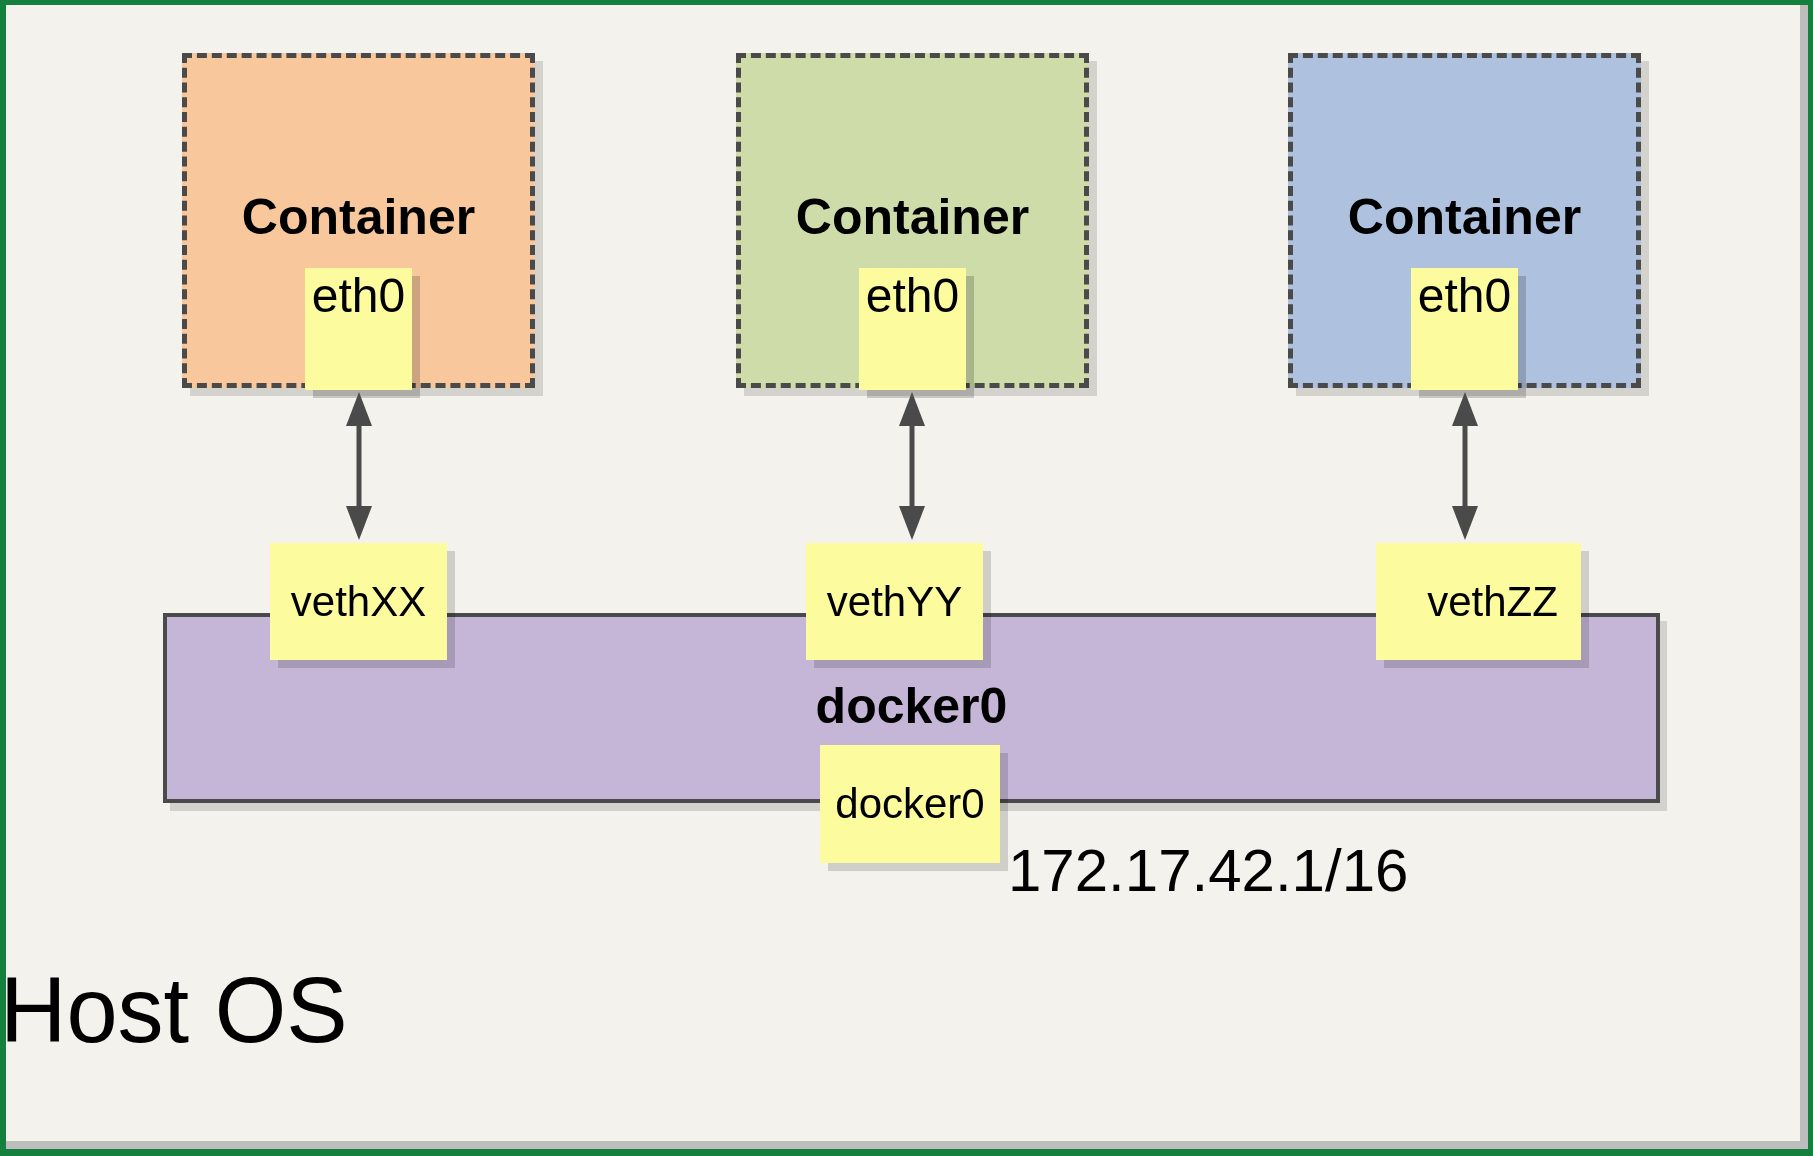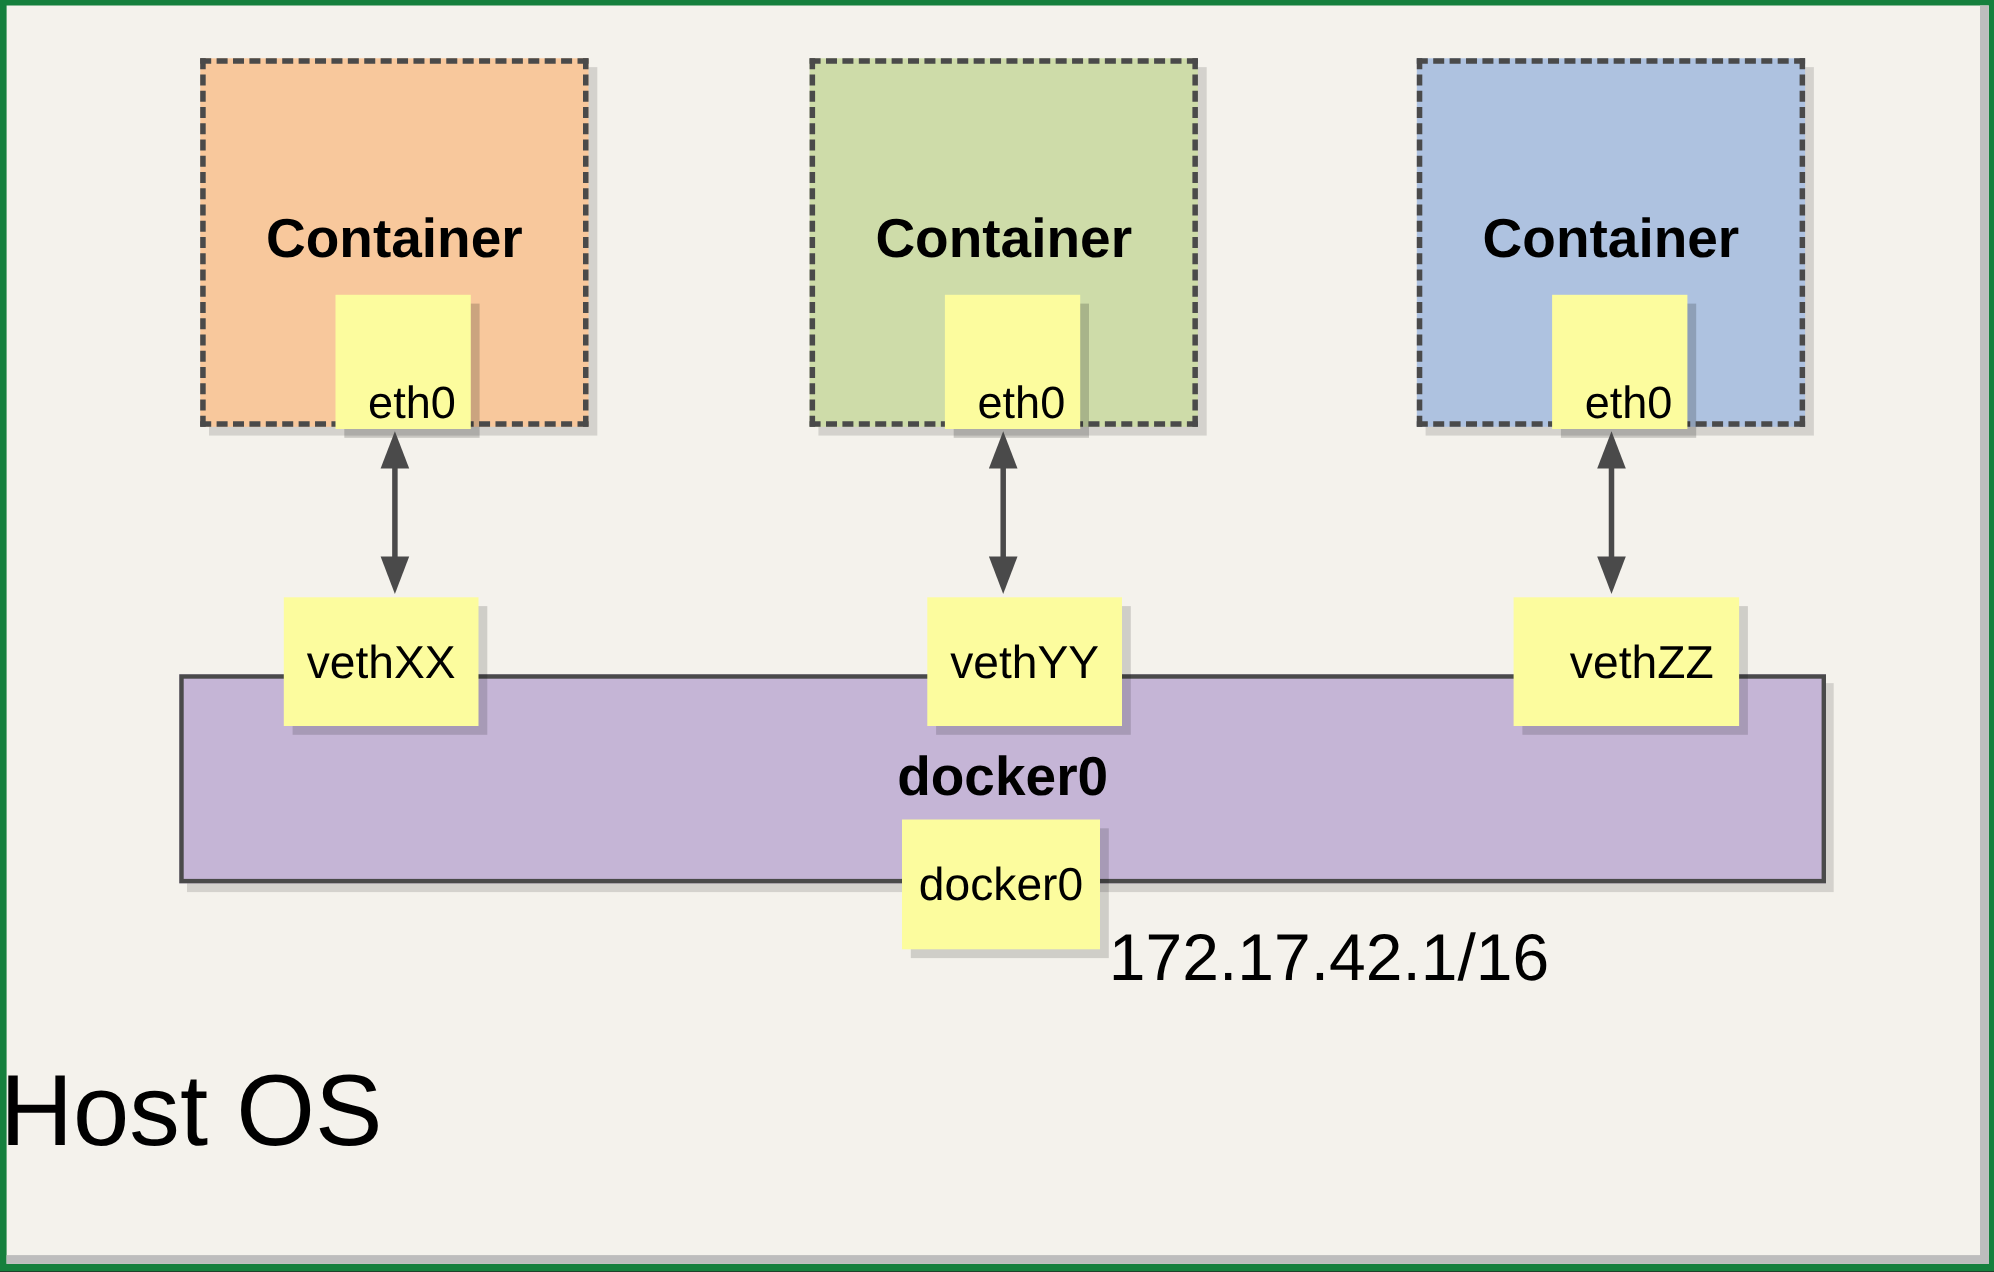--- a/index.html
+++ b/index.html
@@ -18,33 +18,33 @@
     border:5px dashed #4A4A4A; box-sizing:border-box;
     box-shadow:8px 8px 0 rgba(0,0,0,0.13);
   }
   .cb1 { left:182px; } .cb2 { left:736px; } .cb3 { left:1288px; }
   .container-label {
     position:absolute; left:0; right:0; top:134px; text-align:center;
     font-size:50px; font-weight:bold; line-height:1;
   }
   .eth-box {
     position:absolute; left:118px; top:210px; width:107px; height:122px;
-    display:flex; align-items:flex-end; justify-content:center;
-    font-size:41px; box-shadow:8px 8px 0 rgba(0,0,0,0.18);padding-left:16px;
+    display:flex; align-items:flex-start; justify-content:center;
+    font-size:48px; box-shadow:8px 8px 0 rgba(0,0,0,0.18);
   }
   
   .arrow-svg { position:absolute; top:390px; width:34px; height:152px; }
   .a1 { left:342px; } .a2 { left:895px; } .a3 { left:1448px; }
   
   .veth-box {
     position:absolute; top:543px; width:177px; height:117px; z-index:3;
     display:flex; align-items:center; justify-content:center;
     font-size:42px; box-shadow:8px 8px 0 rgba(0,0,0,0.15);
   }
-  .v1 { left:258px;text-align:right; } .v2 { left:843px; } .v3 { left:1376px;padding-left:28px; }
+  .v1 { left:270px;text-align:right; } .v2 { left:806px; } .v3 { left:1376px;padding-left:28px; }
   
   .bridge-bar {
     position:absolute; left:163px; top:613px; width:1497px; height:190px;
     border:4px solid #4A4A4A; box-sizing:border-box; z-index:1;
     box-shadow:7px 8px 0 rgba(0,0,0,0.13);
   }
   .bridge-label {
     position:absolute; left:0; right:0; top:64px; text-align:center;
     font-size:50px; font-weight:bold; line-height:1;
   }

